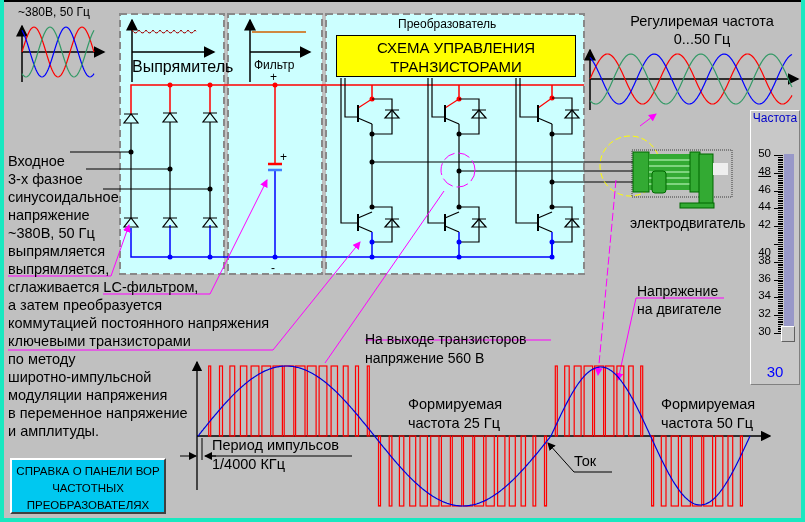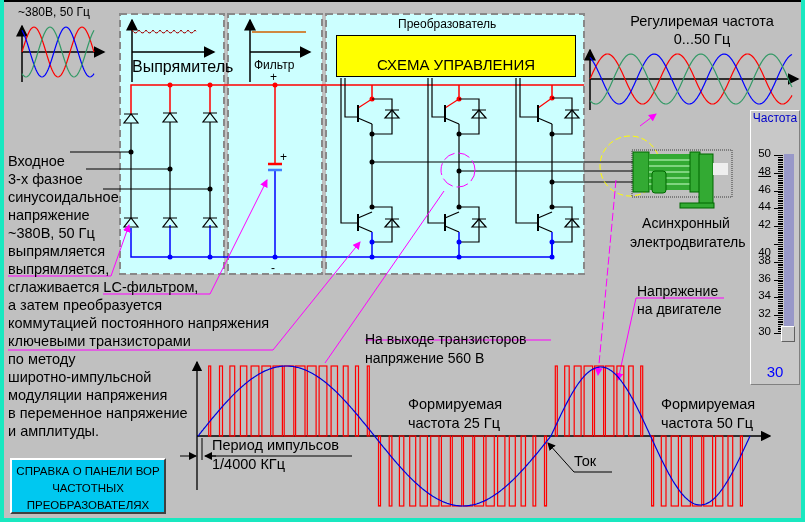--- a/index.html
+++ b/index.html
@@ -9,21 +9,21 @@
   .frame-right{position:absolute;right:0;top:0;width:4px;height:522px;background:#19e8c0;}
   .frame-bottom{position:absolute;left:0;bottom:0;width:805px;height:4px;background:#19e8c0;}
   .frame-top{position:absolute;left:4px;top:0;width:797px;height:2px;background:#000;}
   svg{position:absolute;left:0;top:0;}
   .txt{font-family:"Liberation Sans",sans-serif;fill:#000;}
   .lbl{position:absolute;font-family:"Liberation Sans",sans-serif;color:#000;white-space:nowrap;}
   #desc{position:absolute;left:8px;top:152px;font-size:14.5px;line-height:18px;color:#000;}
   #desc div{white-space:nowrap;}
   .help-btn{position:absolute;left:10px;top:458px;width:156px;height:56px;background:#00c8f0;border:2px solid;border-color:#fff #404040 #404040 #fff;box-sizing:border-box;text-align:center;font-size:11.5px;line-height:17px;padding-top:3px;cursor:pointer;}
   .help-btn div{white-space:nowrap;}
-  .ctrl-box{position:absolute;left:336px;top:35px;width:240px;height:42px;background:#ffff00;border:1px solid #000;box-sizing:border-box;text-align:center;font-size:15px;line-height:19px;padding-top:19px;}
+  .ctrl-box{position:absolute;left:336px;top:35px;width:240px;height:42px;background:#ffff00;border:1px solid #000;box-sizing:border-box;text-align:center;font-size:15px;line-height:19px;padding-top:2px;}
   .slider-panel{position:absolute;left:750px;top:110px;width:50px;height:275px;background:#c8c8c8;border:1px solid;border-color:#fff #808080 #808080 #fff;box-sizing:border-box;}
   .slider-title{position:absolute;left:0;top:0;width:48px;text-align:center;font-size:12px;color:#0000c8;}
   .slider-value{position:absolute;left:0;top:252px;width:48px;text-align:center;font-size:15px;color:#0000ff;}
   .slider-track{position:absolute;left:33px;top:43px;width:10px;height:180px;background:#9898c8;}
   .slider-thumb{position:absolute;left:30px;top:217px;width:14px;height:16px;background:#c8c8c8;border:1px solid;border-color:#fff #606060 #606060 #fff;box-sizing:border-box;cursor:pointer;}
   .tick-lbl{position:absolute;left:2px;width:18px;text-align:right;font-size:11.5px;color:#000;}
 </style>
 </head>
 <body>
 
@@ -286,27 +286,27 @@
       <polyline points="612,472 574,472 548,443" fill="none" stroke="#000" marker-end="url(#arrK)"></polyline>
     </g>
   </svg>
 
   <div class="lbl" style="left:18px;top:5px;font-size:12px;">~380В, 50 Гц</div>
   <div class="lbl" style="left:132px;top:58px;font-size:16px;">Выпрямитель</div>
   <div class="lbl" style="left:254px;top:58px;font-size:12px;">Фильтр</div>
   <div class="lbl" style="left:398px;top:17px;font-size:12px;">Преобразователь</div>
   <div class="ctrl-box">
     <div>СХЕМА УПРАВЛЕНИЯ</div>
+    <div>ТРАНЗИСТОРАМИ</div>
   </div>
   <div class="lbl" style="left:612px;top:12px;width:180px;text-align:center;font-size:14.5px;line-height:18px;">
     <div>Регулиремая частота</div>
     <div>0...50 Гц</div>
   </div>
   <div class="lbl" style="left:630px;top:214px;width:112px;text-align:center;font-size:14px;line-height:19px;">
-    <div>Асинхронный</div>
     <div>электродвигатель</div>
   </div>
 
   <div id="desc">
       <div>Входное</div>
       <div>3-х фазное</div>
       <div>синусоидальное</div>
       <div>напряжение</div>
       <div>~380В, 50 Гц</div>
       <div>выпрямляется</div>

